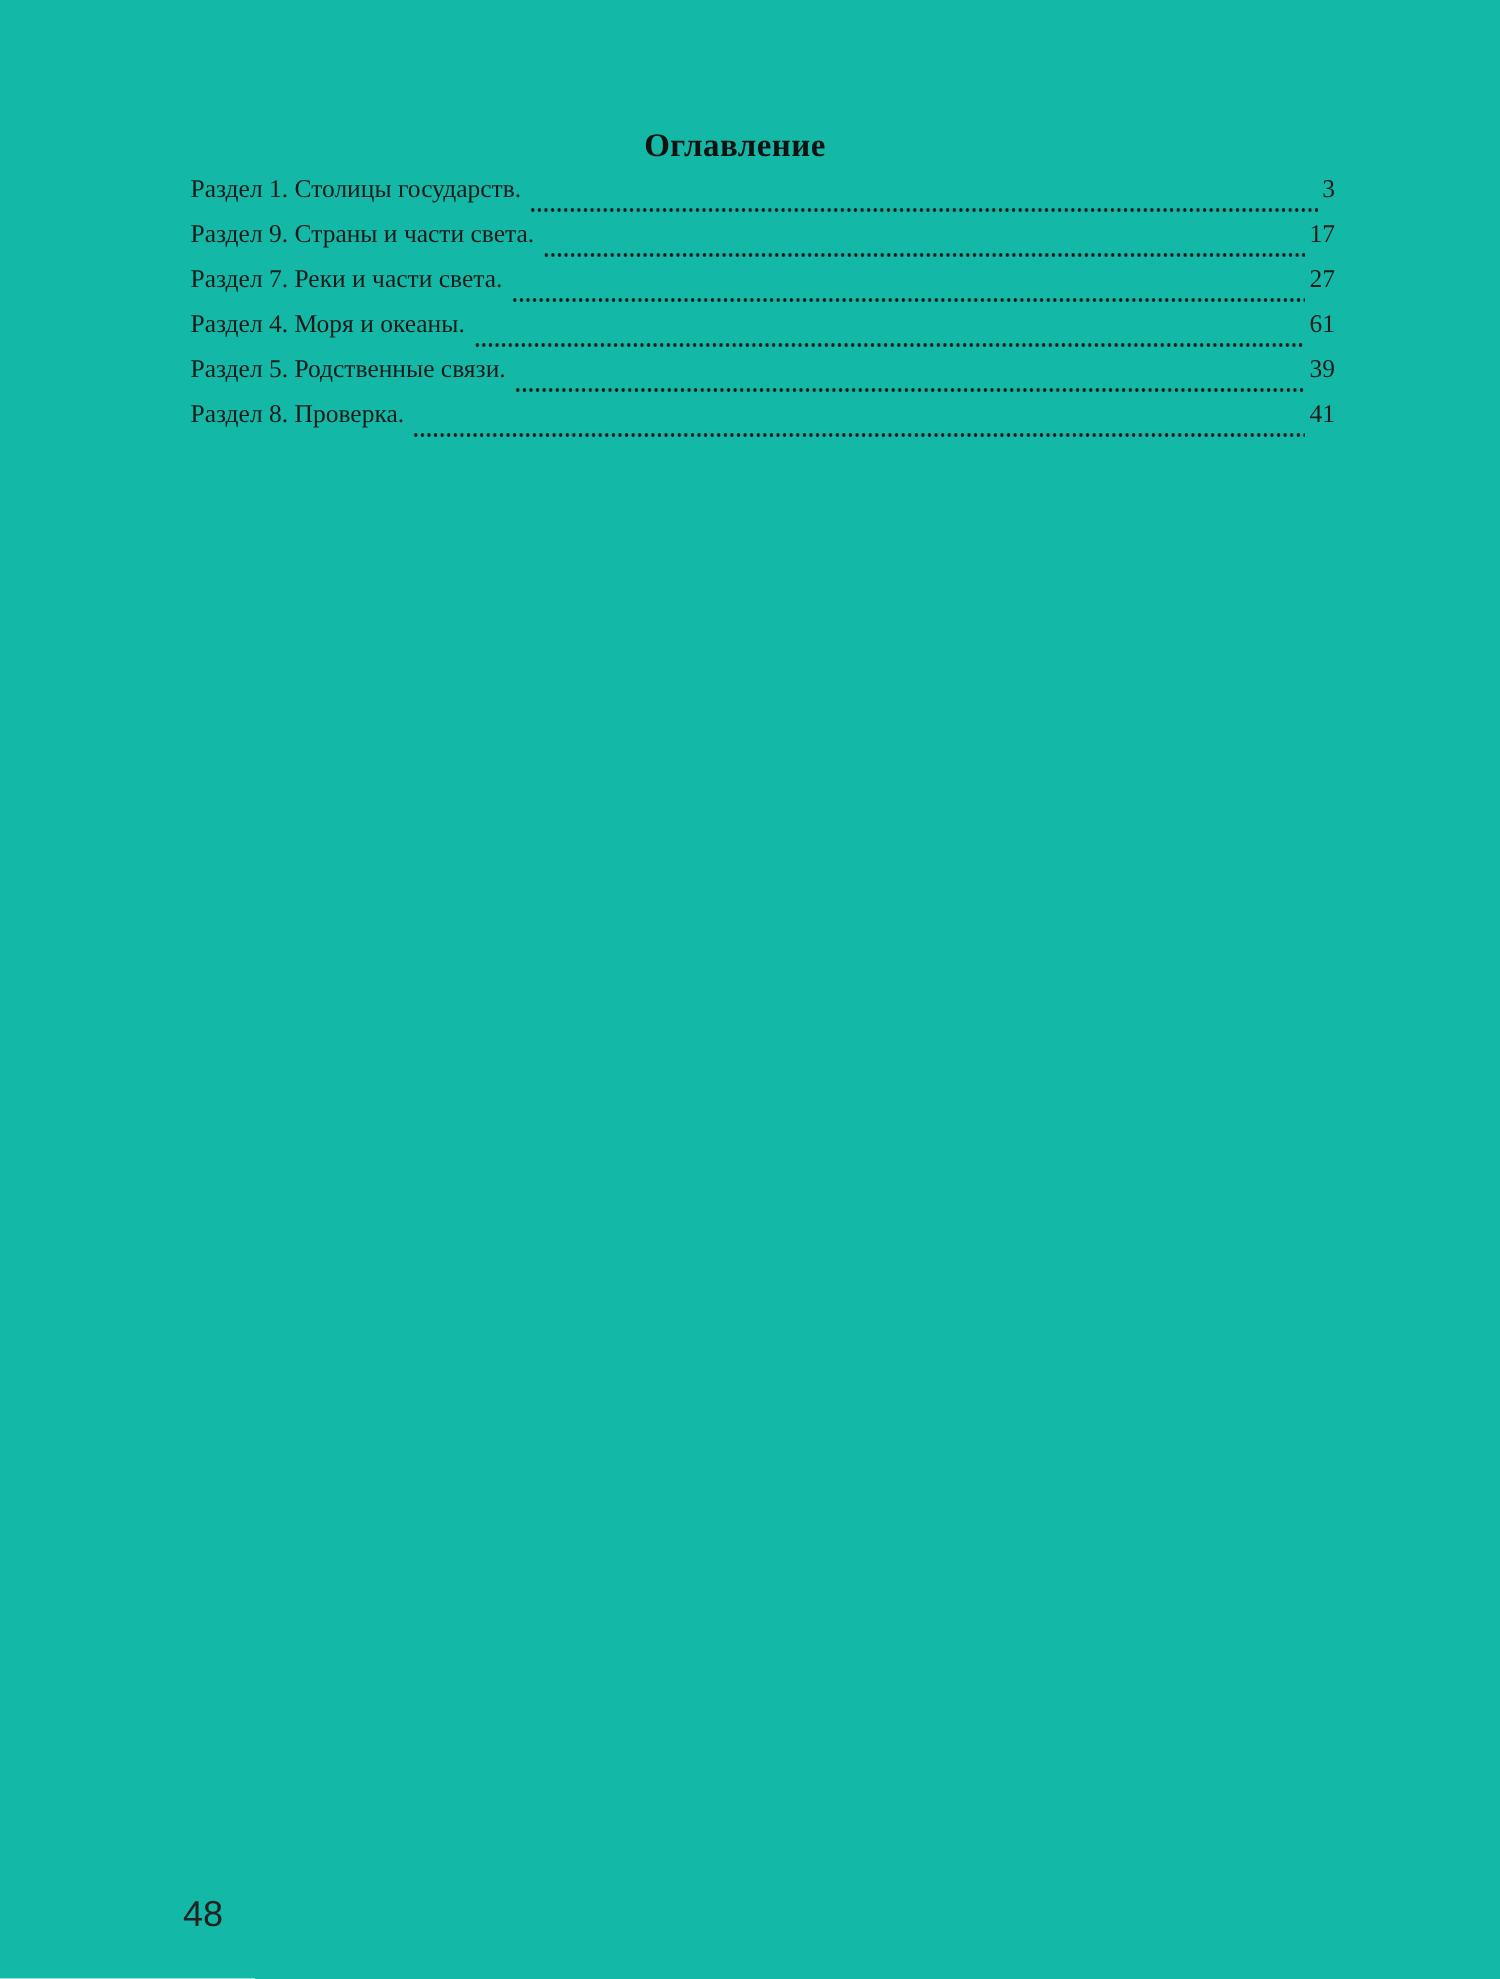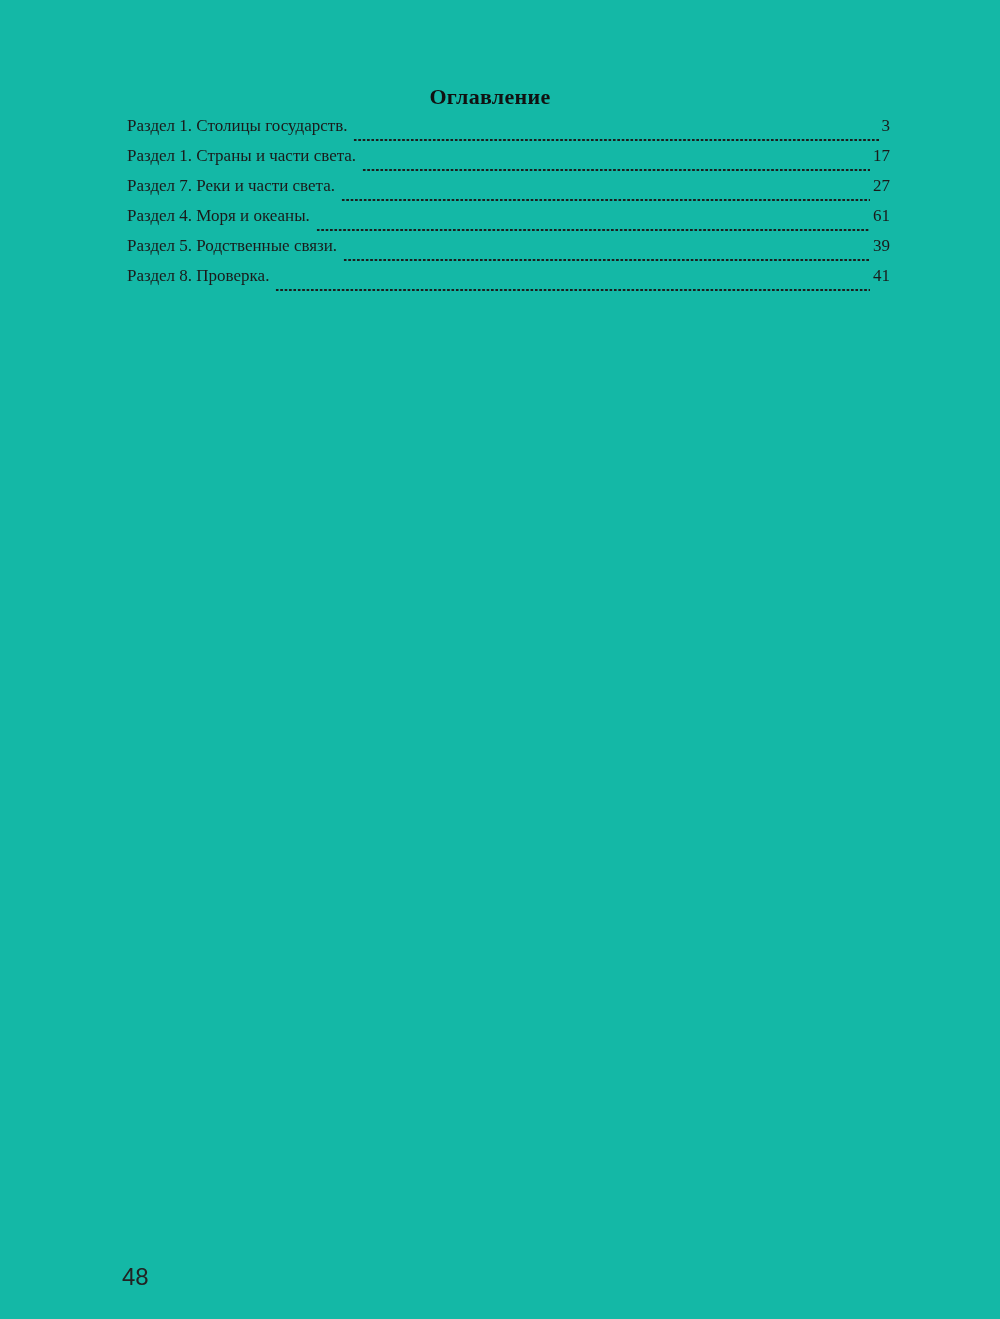--- a/index.html
+++ b/index.html
@@ -74,21 +74,21 @@
 
   <div class="toc">
 
     <div class="toc-row">
       <span class="toc-label">Раздел 1. Столицы государств.</span>
       <span class="toc-leader"></span>
       <span class="toc-page">3</span>
     </div>
 
     <div class="toc-row">
-      <span class="toc-label">Раздел 1. Страны и части света.</span>
+      <span class="toc-label">Раздел 9. Страны и части света.</span>
       <span class="toc-leader"></span>
       <span class="toc-page">17</span>
     </div>
 
     <div class="toc-row">
       <span class="toc-label">Раздел 7. Реки и части света.</span>
       <span class="toc-leader"></span>
       <span class="toc-page">27</span>
     </div>
 

